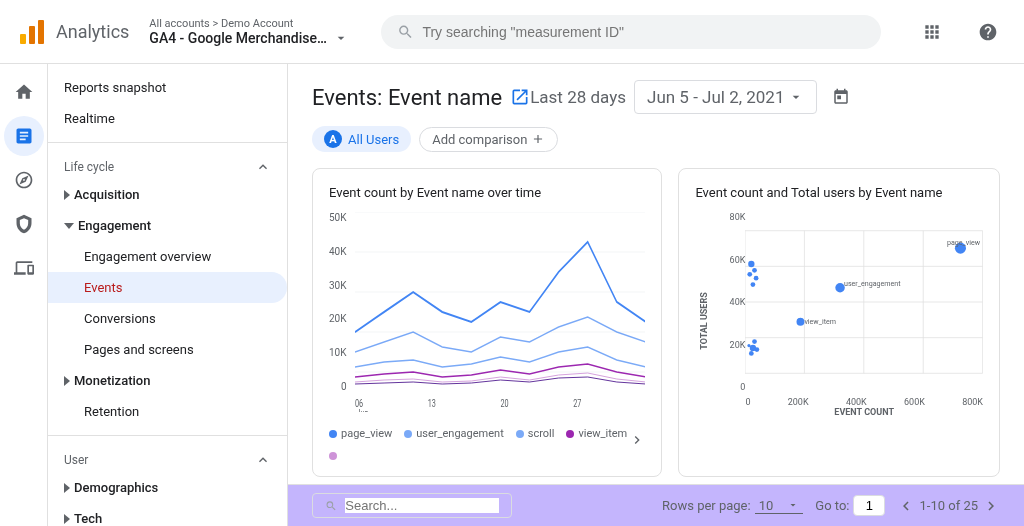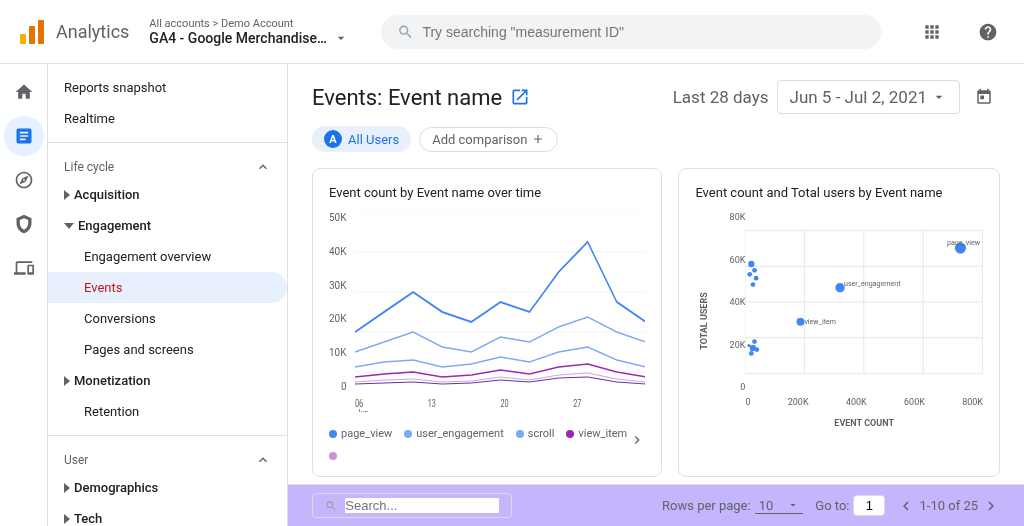--- a/index.html
+++ b/index.html
@@ -31,21 +31,21 @@
     
     .sidebar-item { padding: 8px 16px; cursor: pointer; display: flex; align-items: center; gap: 8px; color: #202124; font-size: 13px; }
     .sidebar-section { padding: 8px 16px 4px; font-size: 12px; color: #5f6368; display: flex; align-items: center; justify-content: space-between; }
     .sidebar-child { padding: 8px 16px 8px 36px; cursor: pointer; font-size: 13px; color: #202124; }
     .sidebar-child.active { background: #e8f0fe; color: #b91c1c; font-weight: 400; border-radius: 0 24px 24px 0; }
     .sidebar-parent { padding: 8px 16px; cursor: pointer; display: flex; align-items: center; gap: 4px; font-size: 13px; color: #202124; font-weight: 500; }
     .triangle-right { width: 0; height: 0; border-top: 5px solid transparent; border-bottom: 5px solid transparent; border-left: 6px solid #5f6368; }
     .triangle-down { width: 0; height: 0; border-left: 5px solid transparent; border-right: 5px solid transparent; border-top: 6px solid #5f6368; }
 
     
-    .page-header { display: flex; align-items: center; justify-content: space-between; margin-bottom: 12px; }
+    .page-header { display: flex; align-items: center; justify-content: flex-start; margin-bottom: 12px; }
     .page-title { font-size: 22px; font-weight: 400; color: #202124; display: flex; align-items: center; gap: 8px; }
     .date-range { display: flex; align-items: center; gap: 8px; font-size: 17px; color: #5f6368; }
     .date-range-selector { display: flex; align-items: center; gap: 4px; border: 1px solid #dadce0; border-radius: 4px; padding: 6px 12px; cursor: pointer; }
     .comparison-bar { display: flex; align-items: center; gap: 8px; margin-bottom: 16px; }
     .all-users-chip { display: flex; align-items: center; gap: 6px; background: #e8f0fe; border-radius: 16px; padding: 4px 12px; font-size: 13px; color: #1a73e8; }
     .add-comparison-btn { display: flex; align-items: center; gap: 4px; border: 1px solid #dadce0; border-radius: 16px; padding: 4px 12px; font-size: 13px; color: #5f6368; cursor: pointer; }
 
     
     .charts-container { display: flex; gap: 16px; margin-bottom: 16px; }
     .chart-box { flex: 1; border: 1px solid #e0e0e0; border-radius: 8px; padding: 16px; }
@@ -363,21 +363,21 @@
                       <text x="75" y="118" font-size="9" fill="#5f6368">view_item</text>
                     </svg>
                     
                     <div style="display:flex;justify-content:space-between;font-size:9px;color:#5f6368;margin-top:2px;">
                       <span>0</span>
                       <span>200K</span>
                       <span>400K</span>
                       <span>600K</span>
                       <span>800K</span>
                     </div>
-                    <div style="text-align:center;font-size:9px;color:#5f6368;font-weight:bold;margin-top:11px;">EVENT COUNT</div>
+                    <div style="text-align:center;font-size:9px;color:#5f6368;font-weight:bold;margin-top:0;">EVENT COUNT</div>
                   </div>
                 </div>
               </div>
             </div>
           </div>
         </div>
       </div>
 
       <div class="bottom-bar">
         <div class="search-bottom">

